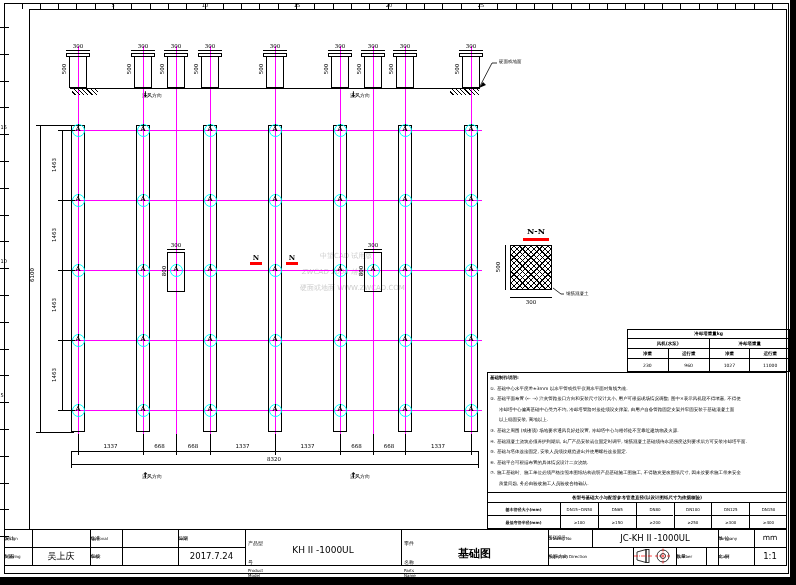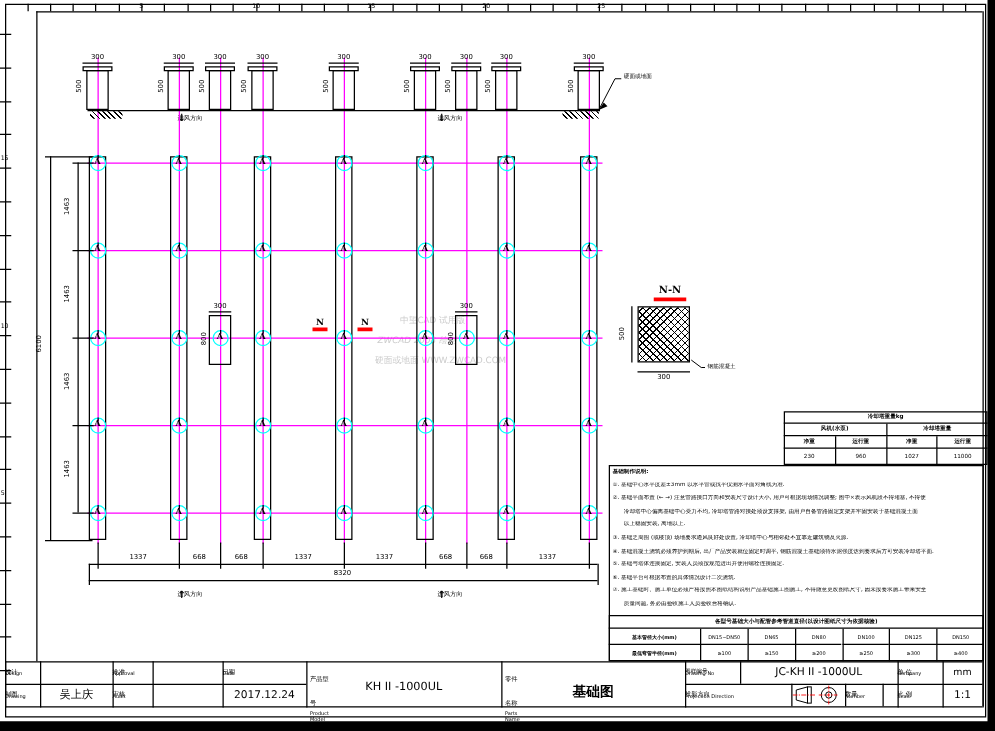--- a/index.html
+++ b/index.html
@@ -111,21 +111,21 @@
     <div class="tb-cell" style="left:90px;top:547px;width:32px;height:18px;">
       <span class="cell-label-zh">审核</span>
         <span class="cell-label-en">Audit</span>
     </div>
     <div class="tb-cell" style="left:122px;top:529px;width:56px;height:18px;"></div>
     <div class="tb-cell" style="left:122px;top:547px;width:56px;height:18px;"></div>
     <div class="tb-cell" style="left:178px;top:529px;width:67px;height:18px;">
       <span class="cell-label-zh">日期</span>
         <span class="cell-label-en">Date</span>
     </div>
-    <div style="left:178px;top:547px;width:67px;height:18px;font-size:8.5px;line-height:18px;text-align:center;">2017.12.24</div>
+    <div style="left:178px;top:547px;width:67px;height:18px;font-size:8.5px;line-height:18px;text-align:center;">2017.7.24</div>
     <div style="left:248px;top:530px;">
       <span style="position:static;font-size:5px;">产品型号</span>
       <span style="position:static;font-size:4px;display:block;">Product Model</span>
     </div>
     <div style="left:245px;top:545px;width:156px;font-size:9px;text-align:center;">KH II -1000UL</div>
     <div style="left:404px;top:530px;">
       <span style="position:static;font-size:5px;">零件名称</span>
       <span style="position:static;font-size:4px;display:block;">Parts Name</span>
     </div>
     <div style="left:401px;top:546px;width:147px;font-size:11px;font-weight:bold;text-align:center;">基础图</div>

